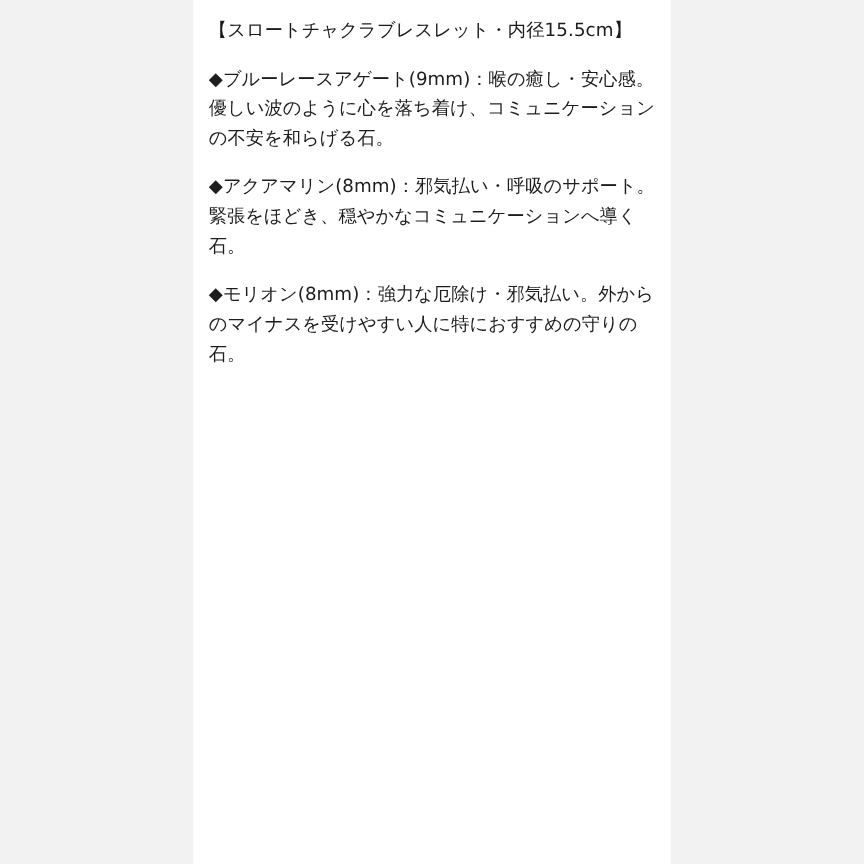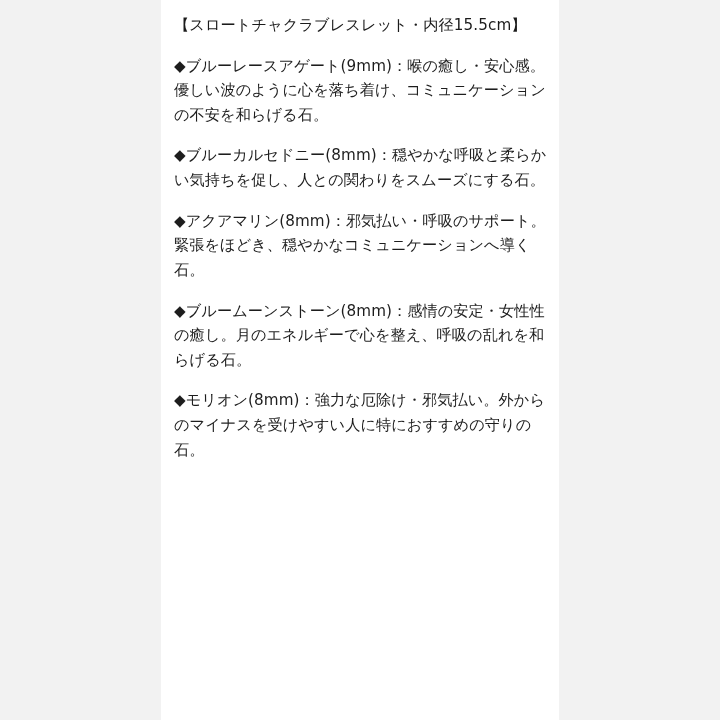--- a/index.html
+++ b/index.html
@@ -56,32 +56,26 @@
 
 <div id="page">
   <div class="sheet">
 
     <div class="doc-title">【スロートチャクラブレスレット・内径15.5cm】</div>
 
     <div class="entry">
       <span class="txt">◆ブルーレースアゲート(9mm)：喉の癒し・安心感。優しい波のように心を落ち着け、コミュニケーションの不安を和らげる石。</span>
     </div>
 
-    <div class="entry">
-      <span class="txt">◆ブルーカルセドニー(8mm)：穏やかな呼吸と柔らかい気持ちを促し、人との関わりをスムーズにする石。</span>
-    </div>
 
 
     <div class="entry">
       <span class="txt">◆アクアマリン(8mm)：邪気払い・呼吸のサポート。緊張をほどき、穏やかなコミュニケーションへ導く石。</span>
     </div>
 
-    <div class="entry">
-      <span class="txt">◆ブルームーンストーン(8mm)：感情の安定・女性性の癒し。月のエネルギーで心を整え、呼吸の乱れを和らげる石。</span>
-    </div>
 
 
     <div class="entry">
       <span class="txt">◆モリオン(8mm)：強力な厄除け・邪気払い。外からのマイナスを受けやすい人に特におすすめの守りの石。</span>
     </div>
 
 
   </div>
 </div>
 

